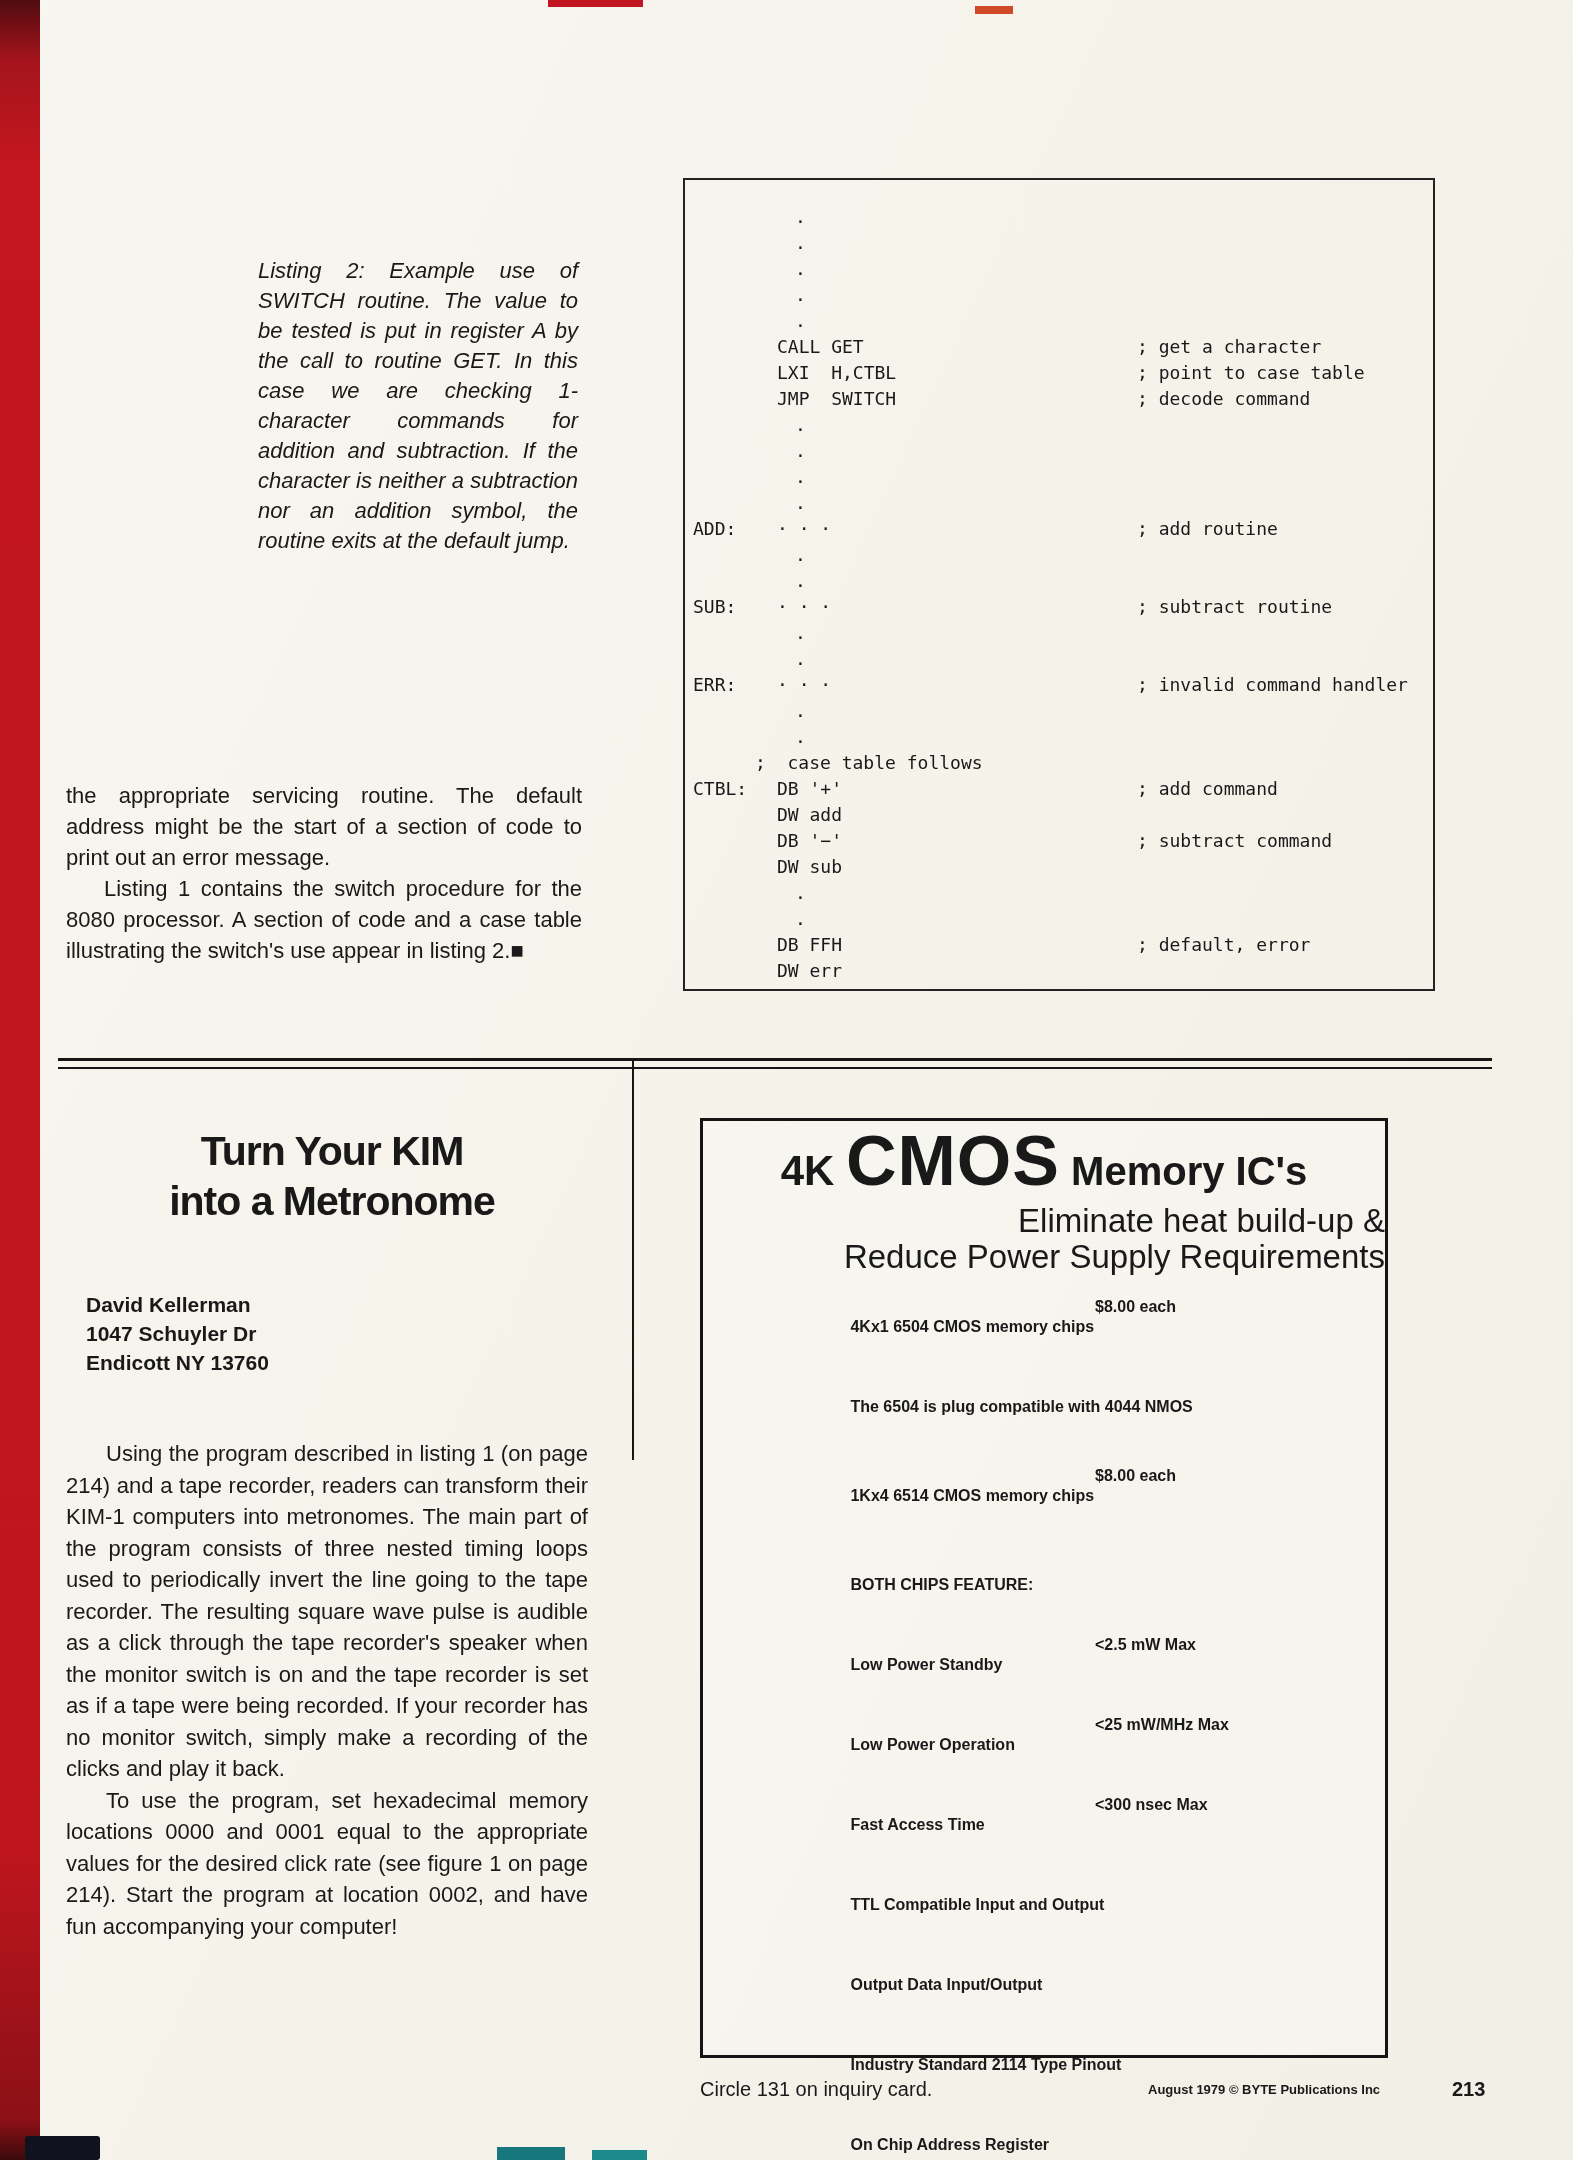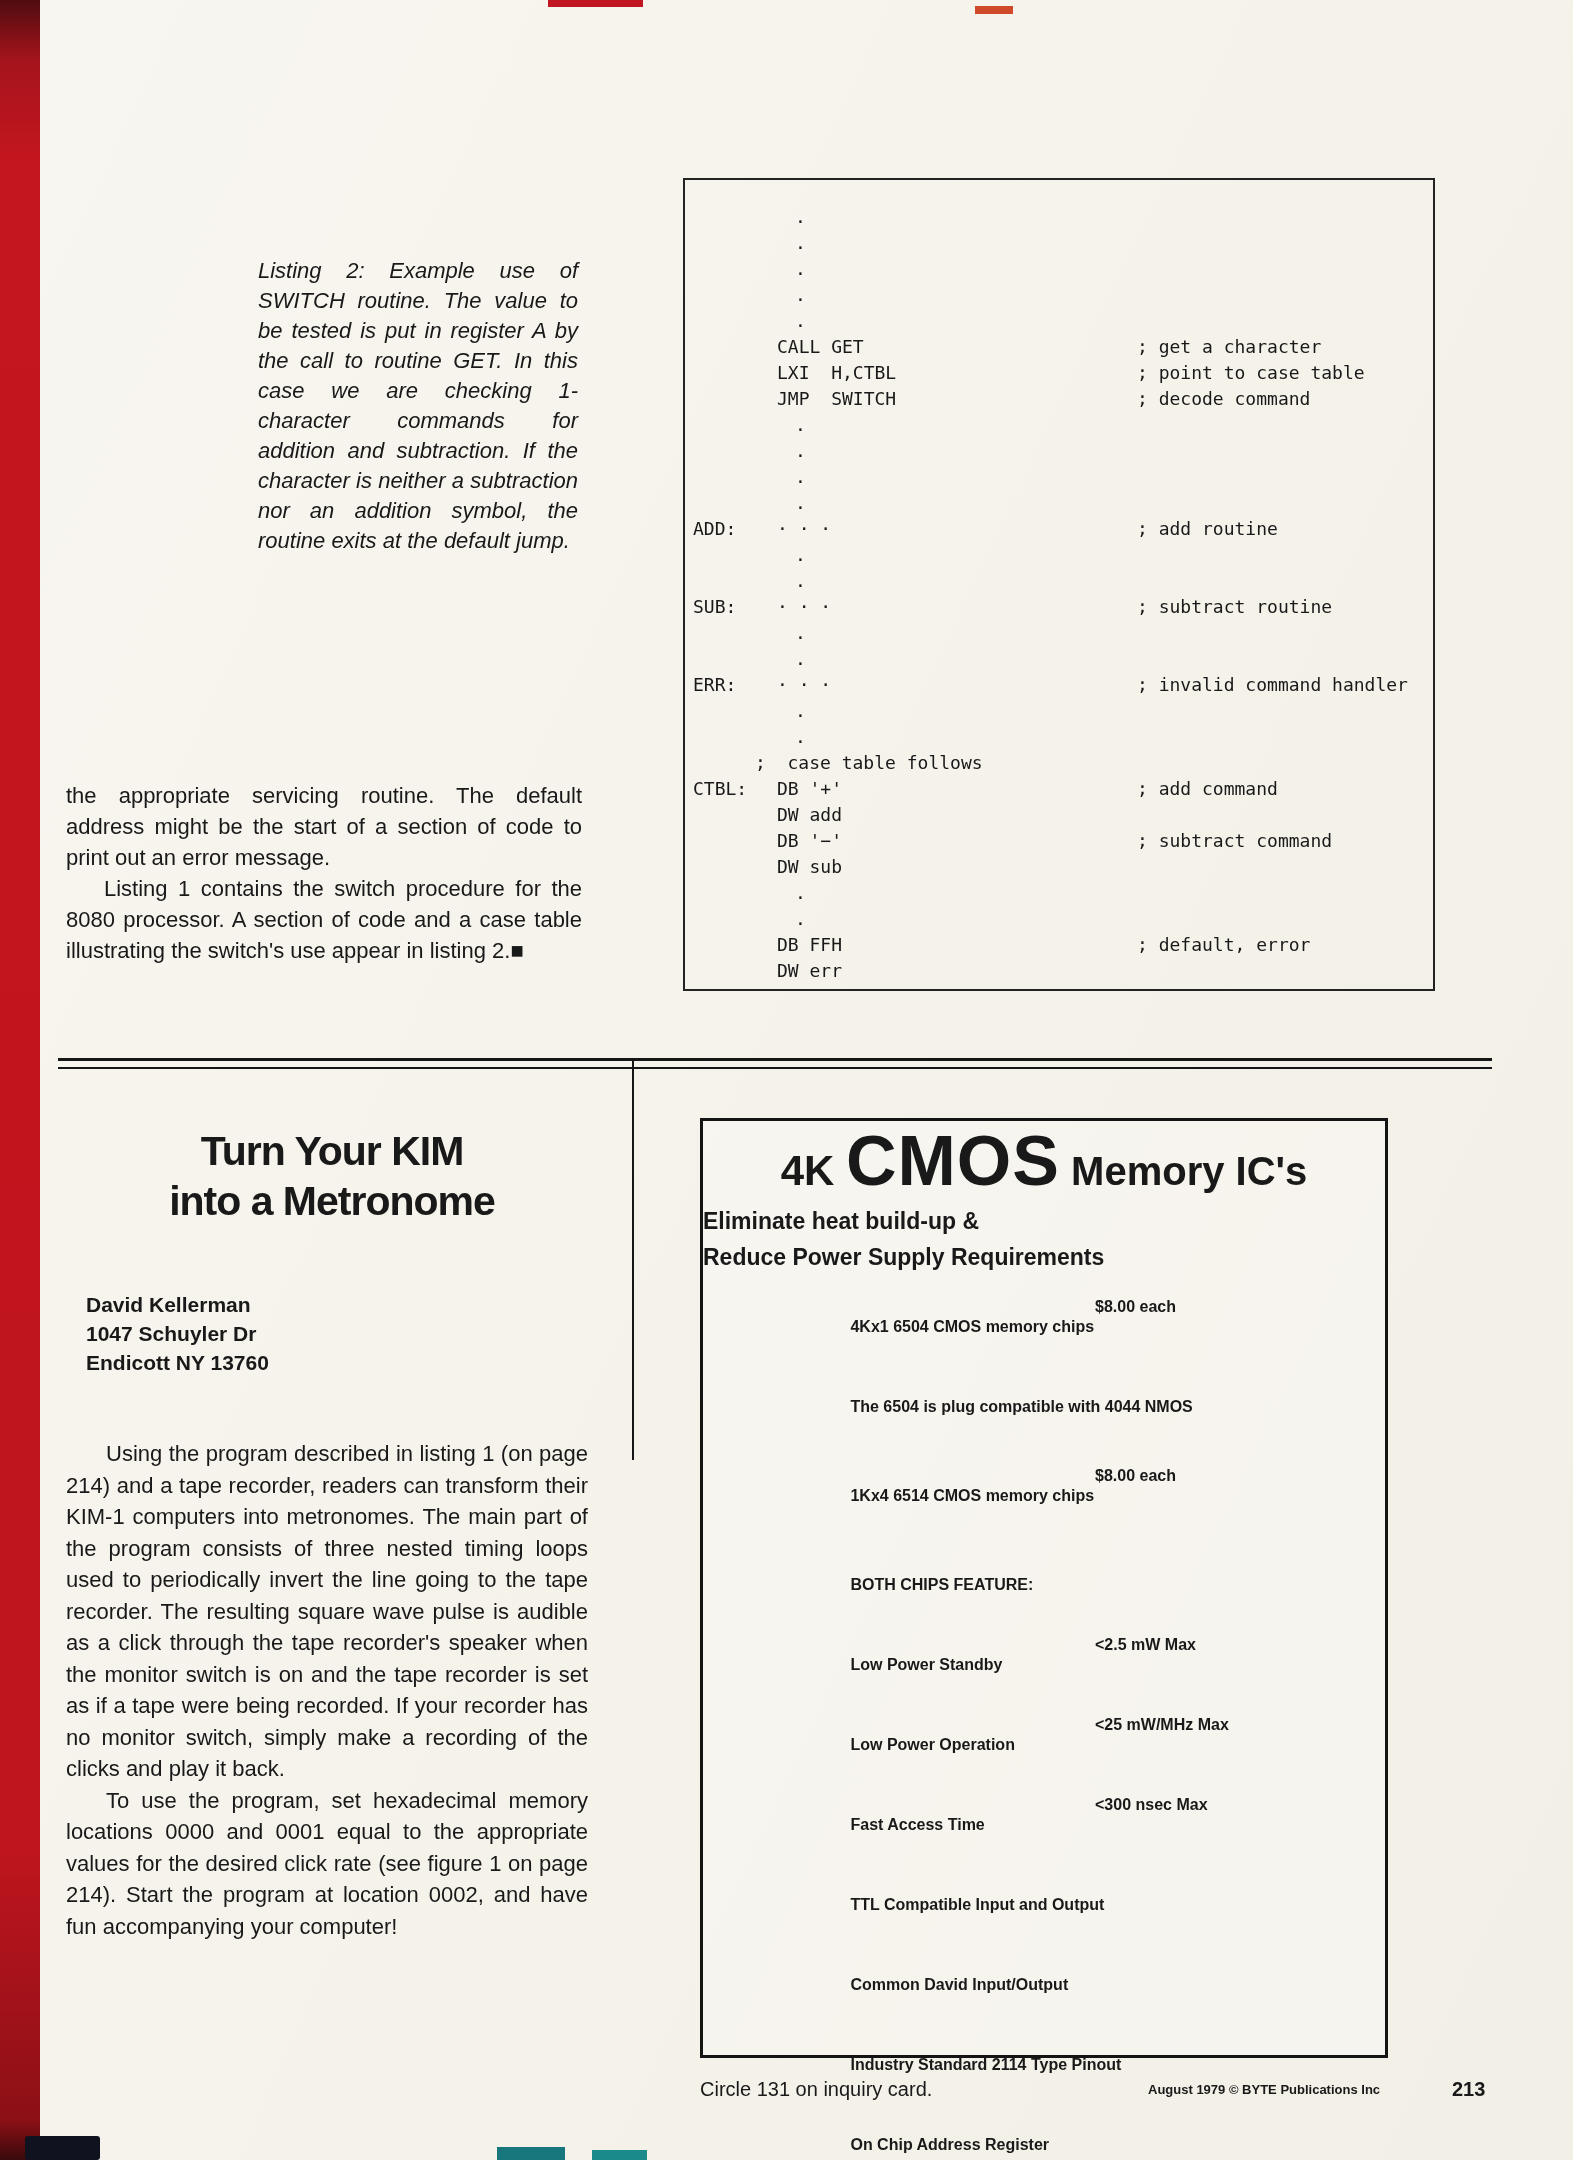--- a/index.html
+++ b/index.html
@@ -47,21 +47,21 @@
       font-size:22px;line-height:31.5px;text-align:justify;}
   .article-body p{margin:0;text-indent:40px;}
 
   
   .ad-box{position:absolute;left:700px;top:1118px;width:688px;height:940px;
       border:3px solid #141414;box-sizing:border-box;background:rgba(255,255,255,0.25);}
   .ad-headline{text-align:center;white-space:nowrap;}
   .ad-headline .h4k{font-size:42px;font-weight:bold;}
   .ad-headline .hcmos{font-size:70px;font-weight:bold;letter-spacing:1px;}
   .ad-headline .hrest{font-size:40px;font-weight:bold;}
-  .ad-sub{text-align:left;font-weight:bold;font-size:23px;line-height:36px;}
+  .ad-sub{text-align:right;font-weight:normal;font-size:33px;line-height:36px;}
   .ad-sub.first{margin-top:2px;}
   .ad-list{margin-top:22px;}
   .ad-row{position:relative;padding-left:103px;font-weight:bold;font-size:16px;
       line-height:20px;white-space:pre;}
   .ad-row.gap{margin-top:9px;}
   .ad-row .v,.ad-row .v2{position:absolute;top:0;}
   .specs .v{left:392px;}
 
   
   .footer-inquiry{position:absolute;left:700px;top:2078px;font-size:20px;}
@@ -392,21 +392,21 @@
           <span>Fast Access Time</span>
           <span class="v">&lt;300 nsec Max</span>
         </div>
 
         <div class="ad-row">
           <span>TTL Compatible Input and Output</span>
           <span class="v"></span>
         </div>
 
         <div class="ad-row">
-          <span>Common David Input/Output</span>
+          <span>Output Data Input/Output</span>
           <span class="v"></span>
         </div>
 
         <div class="ad-row">
           <span>Industry Standard 2114 Type Pinout</span>
           <span class="v"></span>
         </div>
 
         <div class="ad-row">
           <span>On Chip Address Register</span>

